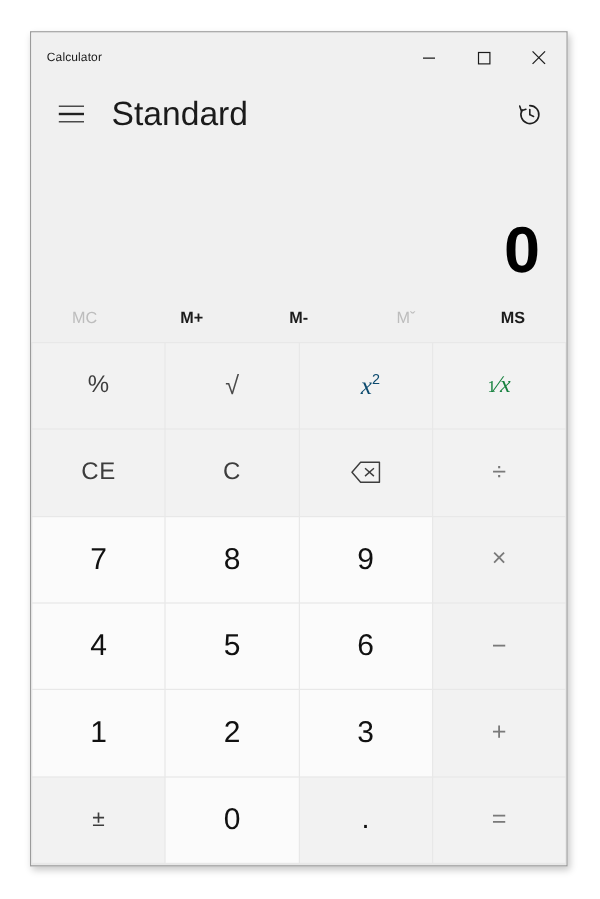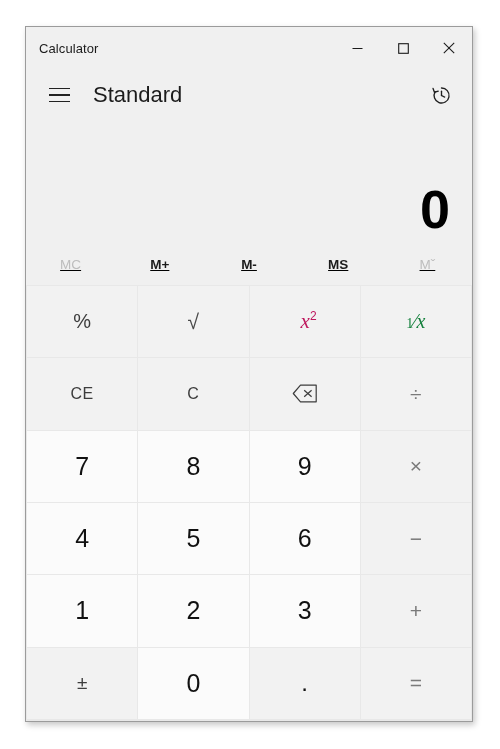--- a/index.html
+++ b/index.html
@@ -38,21 +38,21 @@
   
   .titlebar {
     height: 42px;
     min-height: 42px;
     display: flex;
     align-items: center;
     background: #f0f0f0;
     position: relative;
   }
   .title-text {
-    font-size: 13px;
+    font-size: 10px;
     color: #1b1b1b;
     padding-left: 13px;
     letter-spacing: 0.1px;
     user-select: none;
   }
   .caption-buttons {
     position: absolute;
     right: 0;
     top: 0;
     height: 42px;
@@ -88,21 +88,21 @@
     gap: 5px;
     cursor: default;
   }
   .hamburger span {
     display: block;
     width: 21px;
     height: 1.5px;
     background: #222222;
   }
   .mode-title {
-    font-size: 22px;
+    font-size: 28px;
     color: #1b1b1b;
     margin-left: 12px;
     font-weight: 400;
     user-select: none;
   }
   .history-btn {
     position: absolute;
     right: 14px;
     top: 50%;
     transform: translateY(-50%);
@@ -139,21 +139,20 @@
     line-height: 1.02;
     user-select: none;
   }
 
   
   .memory-row {
     height: 42px;
     min-height: 42px;
     display: flex;
     background: #f0f0f0;
-    text-decoration: underline;
   }
   .mem-btn {
     flex: 1;
     display: flex;
     align-items: center;
     justify-content: center;
     font-size: 13.5px;
     font-weight: bold;
     color: #1b1b1b;
     cursor: default;
@@ -201,27 +200,27 @@
     color: #7a7a7a;
     font-size: 21px;
   }
   .key.equals {
     background: #f2f2f2;
     color: #7a7a7a;
     font-size: 21px;
   }
 
   .sqrt-glyph { font-size: 21px; color: #4a4a4a; }
-  .xsq { font-style: italic; font-family: "Liberation Serif", serif; font-size: 21px; color: #be185d; margin-left: 8px; }
+  .xsq { font-style: italic; font-family: "Liberation Serif", serif; font-size: 21px; color: #0c4a6e; margin-left: 8px; }
   .xsq sup { font-style: normal; font-size: 12px; font-family: "Liberation Sans", sans-serif; }
   .recip { font-family: "Liberation Serif", serif; font-size: 20px; color: #15803d; }
   .recip .num { font-size: 14px; }
   .recip .den { font-style: italic; }
   .pct { font-size: 20px; color: #3d3d3d; }
-  .cetext { font-size: 16px; color: #3d3d3d; letter-spacing: 0.5px; }
+  .cetext { font-size: 20px; color: #3d3d3d; letter-spacing: 0.5px; }
   .dotkey { font-size: 24px; color: #111111; }
 </style>
 </head>
 <body>
 
 <div id="page">
 
   <div class="window">
 
     <div class="titlebar">
@@ -266,22 +265,22 @@
 
     <div class="display">
       <div class="expression"></div>
       <div class="result">0</div>
     </div>
 
     <div class="memory-row">
       <div class="mem-btn disabled">MC</div>
       <div class="mem-btn">M+</div>
       <div class="mem-btn">M-</div>
+      <div class="mem-btn disabled">Mˇ</div>
       <div class="mem-btn">MS</div>
-      <div class="mem-btn disabled">Mˇ</div>
     </div>
 
     <div class="keypad">
 
       <div class="key fn">
         <span class="pct">%</span>
       </div>
       <div class="key fn">
         <span class="sqrt-glyph">√</span>
       </div>

